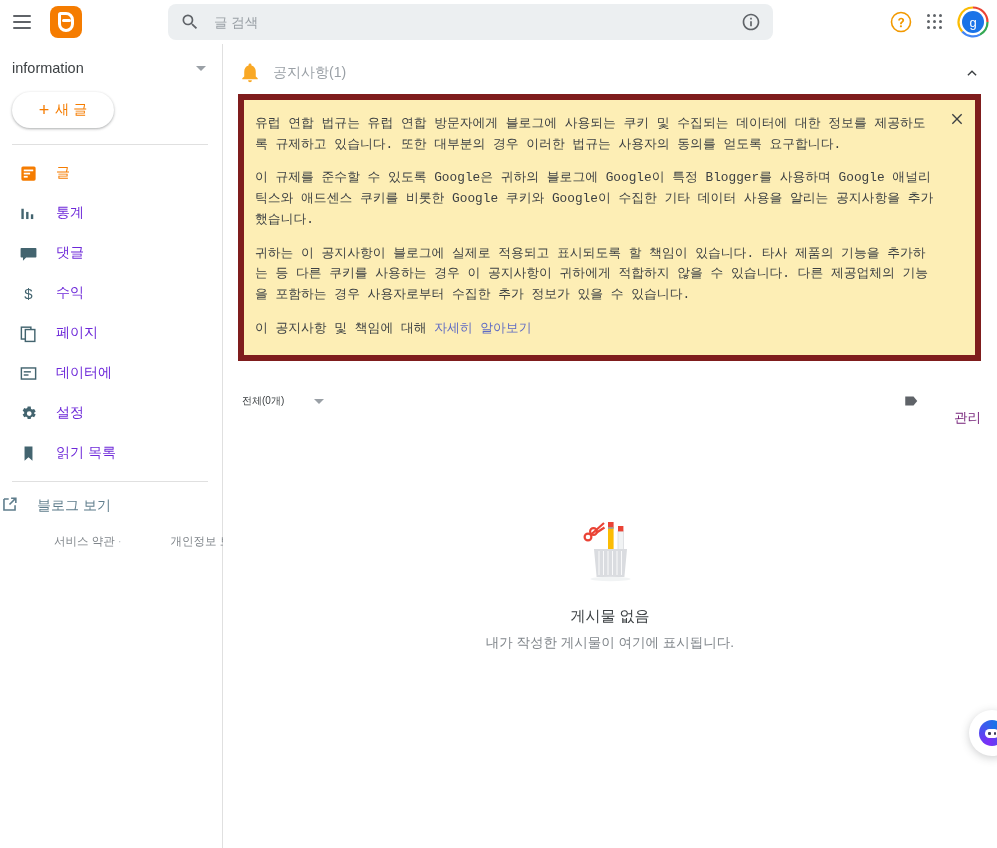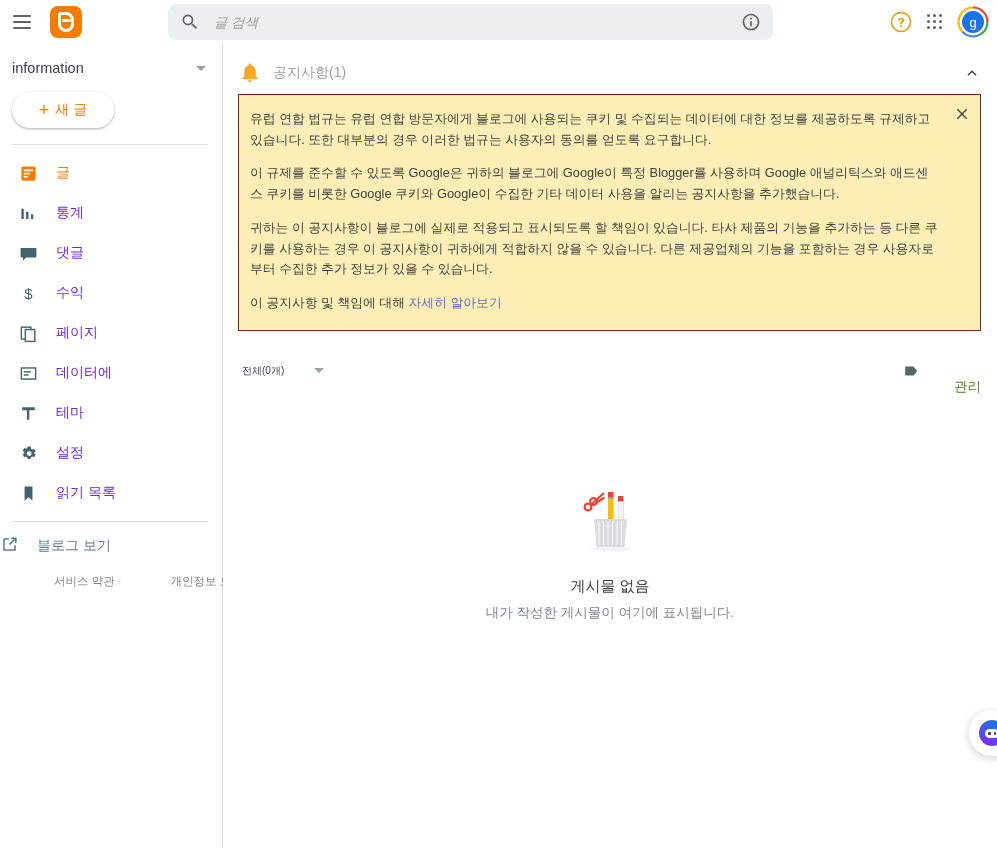--- a/index.html
+++ b/index.html
@@ -60,21 +60,21 @@
     background: #eceff1;
     border-radius: 8px;
     display: flex; align-items: center;
     padding: 0 12px;
   }
   .search-icon { width: 20px; height: 20px; flex: none; margin-right: 12px; }
   .search-input {
     border: none; background: transparent; outline: none;
     flex: 1; height: 100%;
     font-family: "Liberation Sans", sans-serif;
-    font-size: 13.5px; color: #14532d; font-style: italic;
+    font-size: 13.5px; color: #14532d;
   }
   .search-input::placeholder { color: #9aa0a6; }
   .info-icon { width: 20px; height: 20px; flex: none; cursor: pointer; }
 
   .header-right {
     position: absolute; right: 6px; top: 0;
     height: 44px; display: flex; align-items: center; gap: 10px;
   }
   .help-icon { width: 24px; height: 24px; cursor: pointer; }
   .apps-grid {
@@ -171,26 +171,27 @@
   .bell-icon { width: 22px; height: 22px; margin-right: 12px; flex: none; }
   .notice-title { font-size: 14px; color: #9aa0a6; }
   .collapse-chevron {
     position: absolute; right: 18px; top: 22px;
     width: 14px; height: 14px; cursor: pointer;
   }
 
   .notice-box {
     margin: 0 16px 0 15px;
     background: #fdeeb5;
-    border: 1px solid #7f1d1d;
+    border: 6px solid #7f1d1d;
     padding: 14px 40px 16px 11px;
     position: relative;
     font-size: 12.8px;
     color: #3c4043;
     line-height: 1.62;
+    font-family: Liberation Mono, monospace;
   }
   .notice-box p { margin: 0 0 13px 0; }
   .notice-box p:last-child { margin-bottom: 0; }
   .notice-link { color: #5f6bc4; text-decoration: none; cursor: pointer; }
   .notice-close {
     position: absolute; right: 10px; top: 11px;
     width: 16px; height: 16px; cursor: pointer;
     color: #3c4043;
   }
 
@@ -211,21 +212,21 @@
     width: 0; height: 0;
     border-left: 5px solid transparent;
     border-right: 5px solid transparent;
     border-top: 5px solid #9aa0a6;
   }
   .filter-right {
     margin-left: auto;
     display: flex; align-items: center; gap: 32px;
   }
   .tag-icon { width: 20px; height: 18px; cursor: pointer; }
-  .manage-link { font-size: 13.5px; color: #4d7c0f; cursor: pointer; margin-top: 33px; }
+  .manage-link { font-size: 13.5px; color: #701a75; cursor: pointer; margin-top: 33px; }
 
   
   .empty-state {
     margin-top: 96px;
     display: flex; flex-direction: column; align-items: center;
   }
   .empty-illustration { width: 84px; height: 70px; }
   .empty-title {
     margin-top: 22px;
     font-size: 15px; color: #3c4043;
@@ -390,28 +391,20 @@
       <span class="nav-icon">
         <svg viewBox="0 0 24 24" width="19" height="19">
             <rect x="3" y="5" width="18" height="14" fill="none" stroke="#43646f" stroke-width="1.8"></rect>
             <rect x="6" y="9" width="9" height="1.8" fill="#43646f"></rect>
             <rect x="6" y="13" width="6" height="1.8" fill="#43646f"></rect>
           </svg>
       </span>
       <span>데이터에</span>
     </div>
 
-    <div class="nav-item">
-      <span class="nav-icon">
-        <svg viewBox="0 0 24 24" width="19" height="19">
-            <path fill="#43646f" d="M4 4h16v4h-7v12h-3V8H4z"></path>
-          </svg>
-      </span>
-      <span>테마</span>
-    </div>
 
     <div class="nav-item">
       <span class="nav-icon">
         <svg viewBox="0 0 24 24" width="19" height="19">
             <path fill="#43646f" d="M19.1 12.9a7.5 7.5 0 0 0 0-1.8l2-1.5-2-3.4-2.3.9a7 7 0 0 0-1.6-.9L14.8 3h-3.9l-.4 2.2c-.6.2-1.1.5-1.6.9l-2.3-.9-2 3.4 2 1.5a7.5 7.5 0 0 0 0 1.8l-2 1.5 2 3.4 2.3-.9c.5.4 1 .7 1.6.9l.4 2.2h3.9l.4-2.2c.6-.2 1.1-.5 1.6-.9l2.3.9 2-3.4-2-1.5zM12.9 15a3 3 0 1 1 0-6 3 3 0 0 1 0 6z"></path>
           </svg>
       </span>
       <span>설정</span>
     </div>
 

